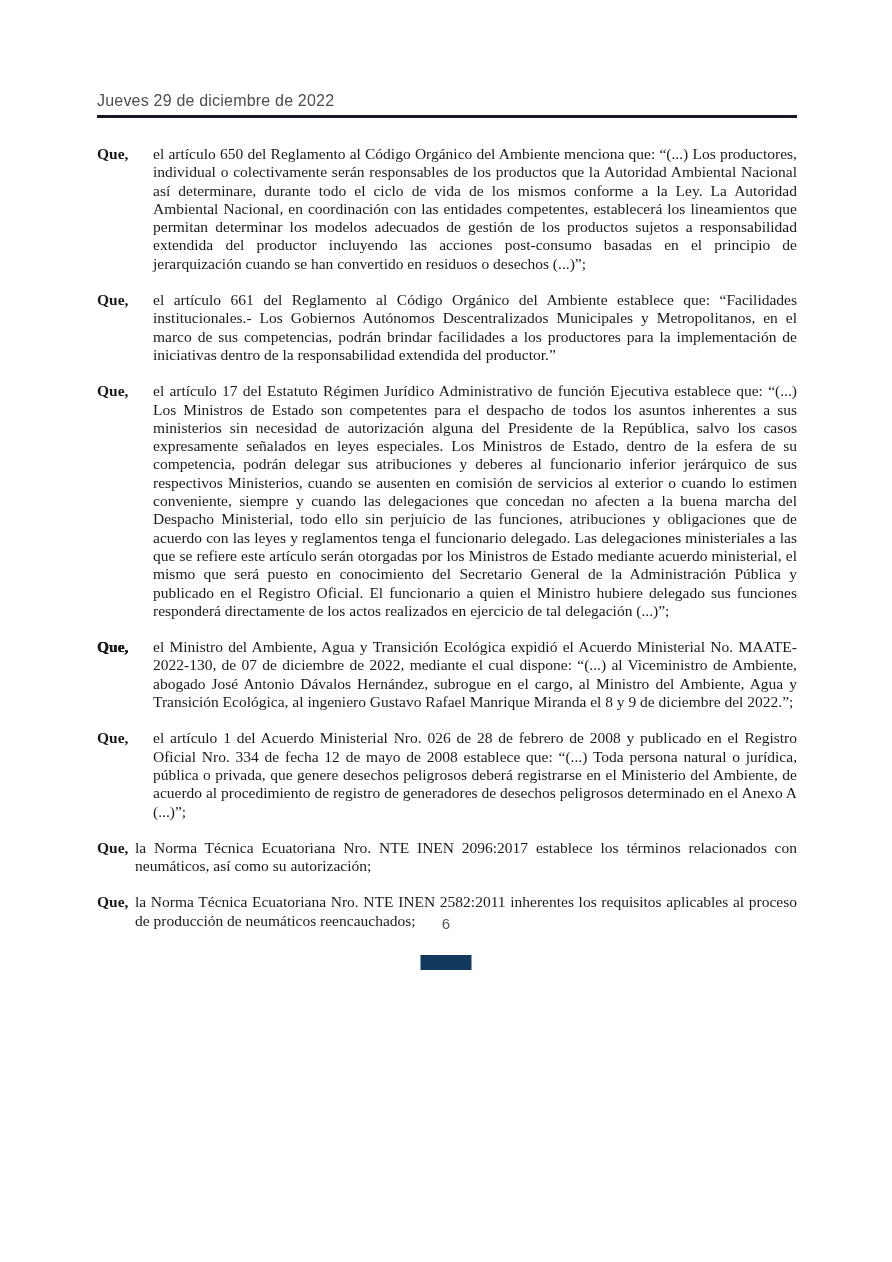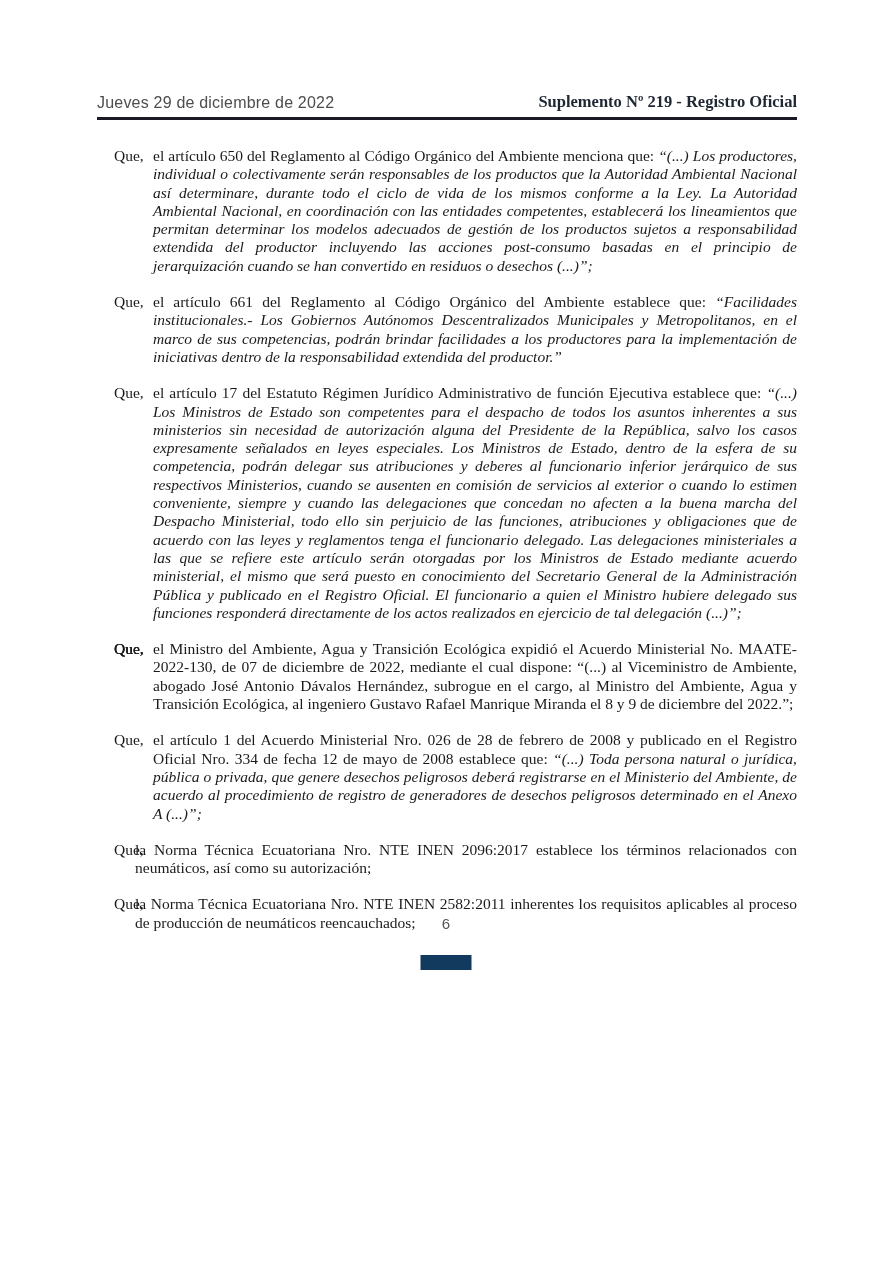--- a/index.html
+++ b/index.html
@@ -37,25 +37,25 @@
     position: relative;
     padding-left: 56px;
     text-align: justify;
     font-size: 15.5px;
     line-height: 18.3px;
     margin-bottom: 18px;
   }
   .para.narrow { padding-left: 38px; }
   .para .que {
     position: absolute;
-    left: 17px;
+    left: 0;
     top: 0;
-    font-weight: 400;
+    font-weight: 700;
   }
-  .seg.italic { font-style: italic; }
+  .seg.italic { }
   .page-number {
     position: absolute;
     bottom: 38px;
     left: 0;
     right: 0;
     text-align: center;
     font-family: "Liberation Sans", "DejaVu Sans", sans-serif;
     font-size: 15px;
     color: #565656;
   }
@@ -69,21 +69,20 @@
     background: #123a5e;
   }
 </style>
 </head>
 <body>
 
 <div class="page">
   <div class="inner">
     <div class="header">
       <span class="header-date">Jueves 29 de diciembre de 2022</span>
-      <span class="header-edition">Suplemento Nº 219 - Registro Oficial</span>
     </div>
     <div class="rule" style="background: rgb(26, 26, 38);"></div>
 
     <div class="content">
 
       <div class="para">
         <span class="que">Que,</span>
         <span class="seg">el artículo 650 del Reglamento al Código Orgánico del Ambiente menciona que: </span><span class="seg italic">“(...) Los productores, individual o colectivamente serán responsables de los productos que la Autoridad Ambiental Nacional así determinare, durante todo el ciclo de vida de los mismos conforme a la Ley. La Autoridad Ambiental Nacional, en coordinación con las entidades competentes, establecerá los lineamientos que permitan determinar los modelos adecuados de gestión de los productos sujetos a responsabilidad extendida del productor incluyendo las acciones post-consumo basadas en el principio de jerarquización cuando se han convertido en residuos o desechos (...)”;</span>
       </div>
 

